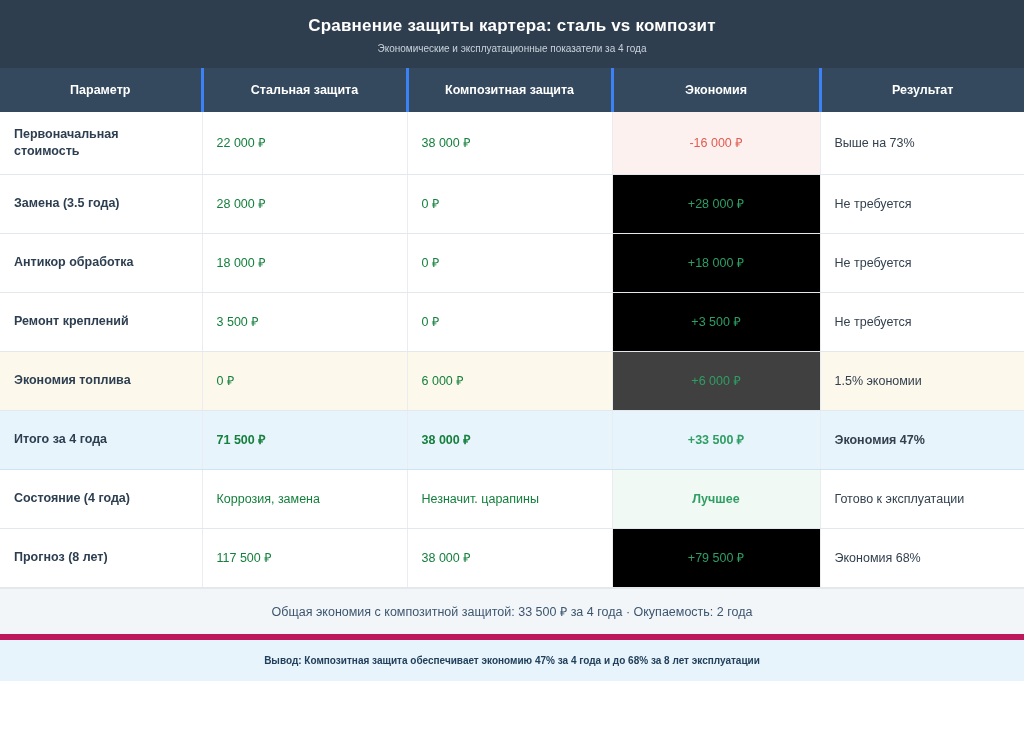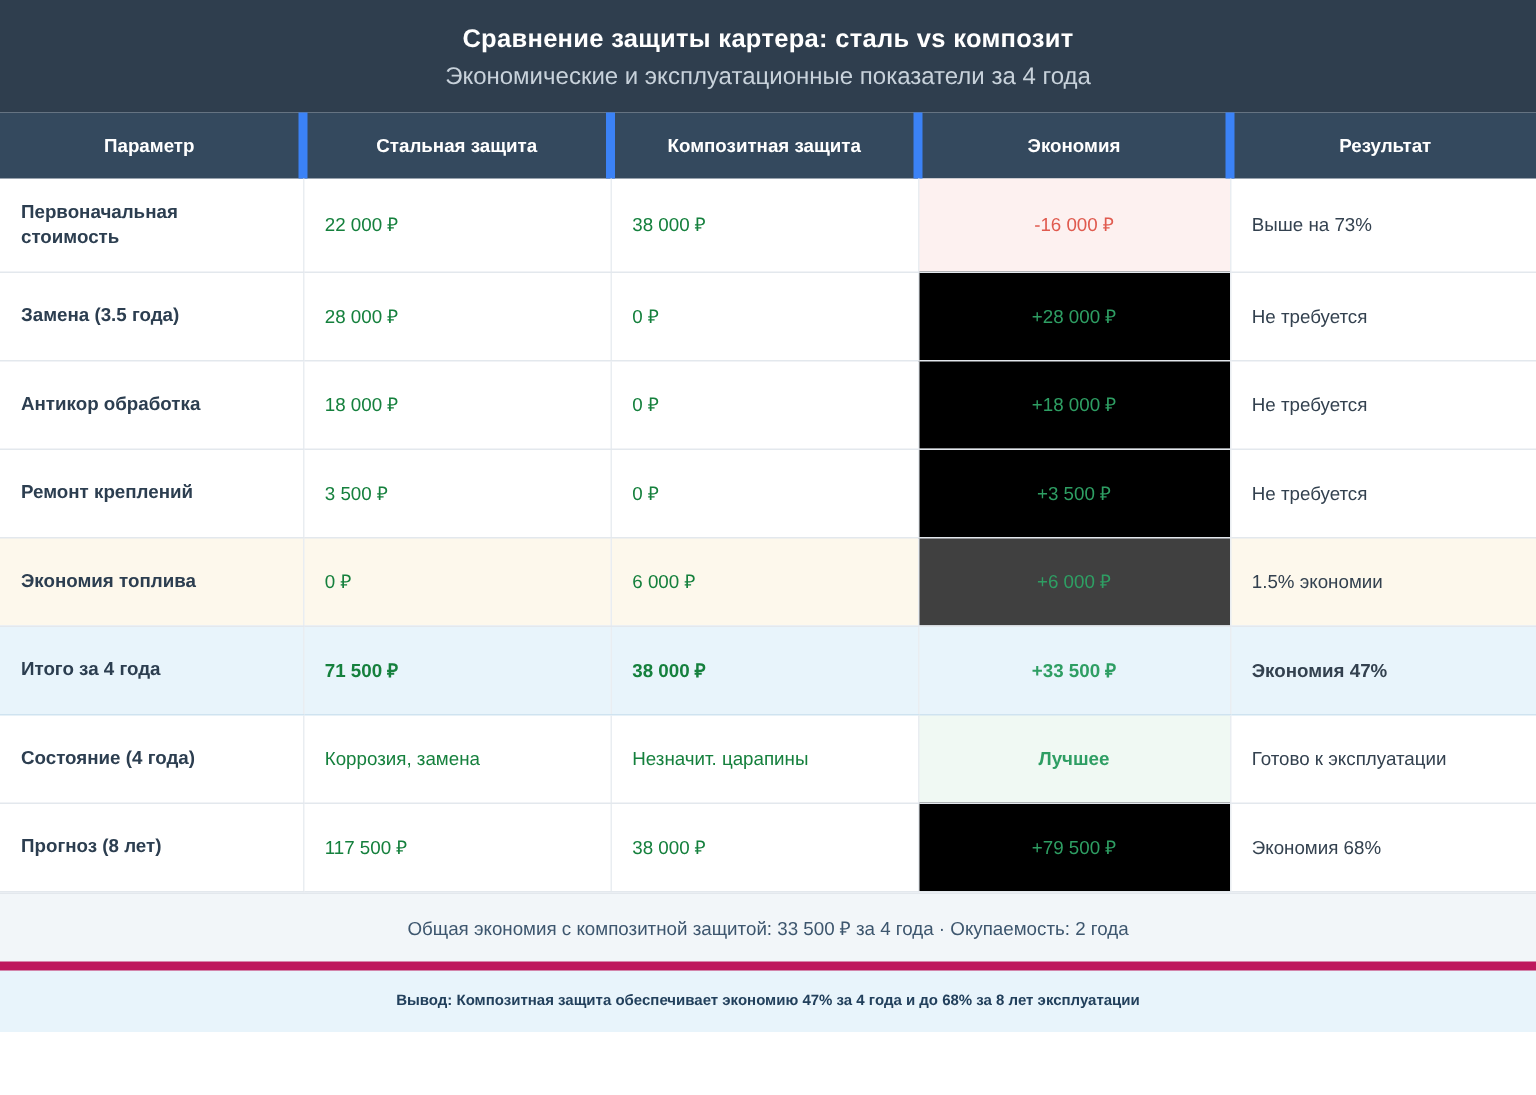--- a/index.html
+++ b/index.html
@@ -29,21 +29,21 @@
     padding: 16px 10px 14px 10px;
     text-align: center;
   }
   .header-title {
     font-size: 17px;
     font-weight: bold;
     letter-spacing: 0.2px;
     margin-bottom: 7px;
   }
   .header-subtitle {
-    font-size: 16px;
+    font-size: 10px;
     color: #c8d2db;
     font-weight: normal;
   }
 
   
   .table {
     width: 100%;
     border-collapse: collapse;
     table-layout: fixed;
   }
@@ -53,21 +53,21 @@
   .table col.c3 { width: 208px; }
   .table col.c4 { width: 204px; }
 
   .table thead th {
     background: #34495e;
     color: #ffffff;
     font-size: 12.5px;
     font-weight: bold;
     text-align: center;
     padding: 15px 10px;
-    border-right: 6px solid #3b82f6;
+    border-right: 3px solid #3b82f6;
   }
   .table thead th:last-child { border-right: none; }
 
   .table tbody td {
     font-size: 12.5px;
     padding: 14px 14px;
     border-bottom: 1px solid #e3e8ed;
     border-right: 1px solid #e9edf1;
     vertical-align: middle;
     height: 30px;

